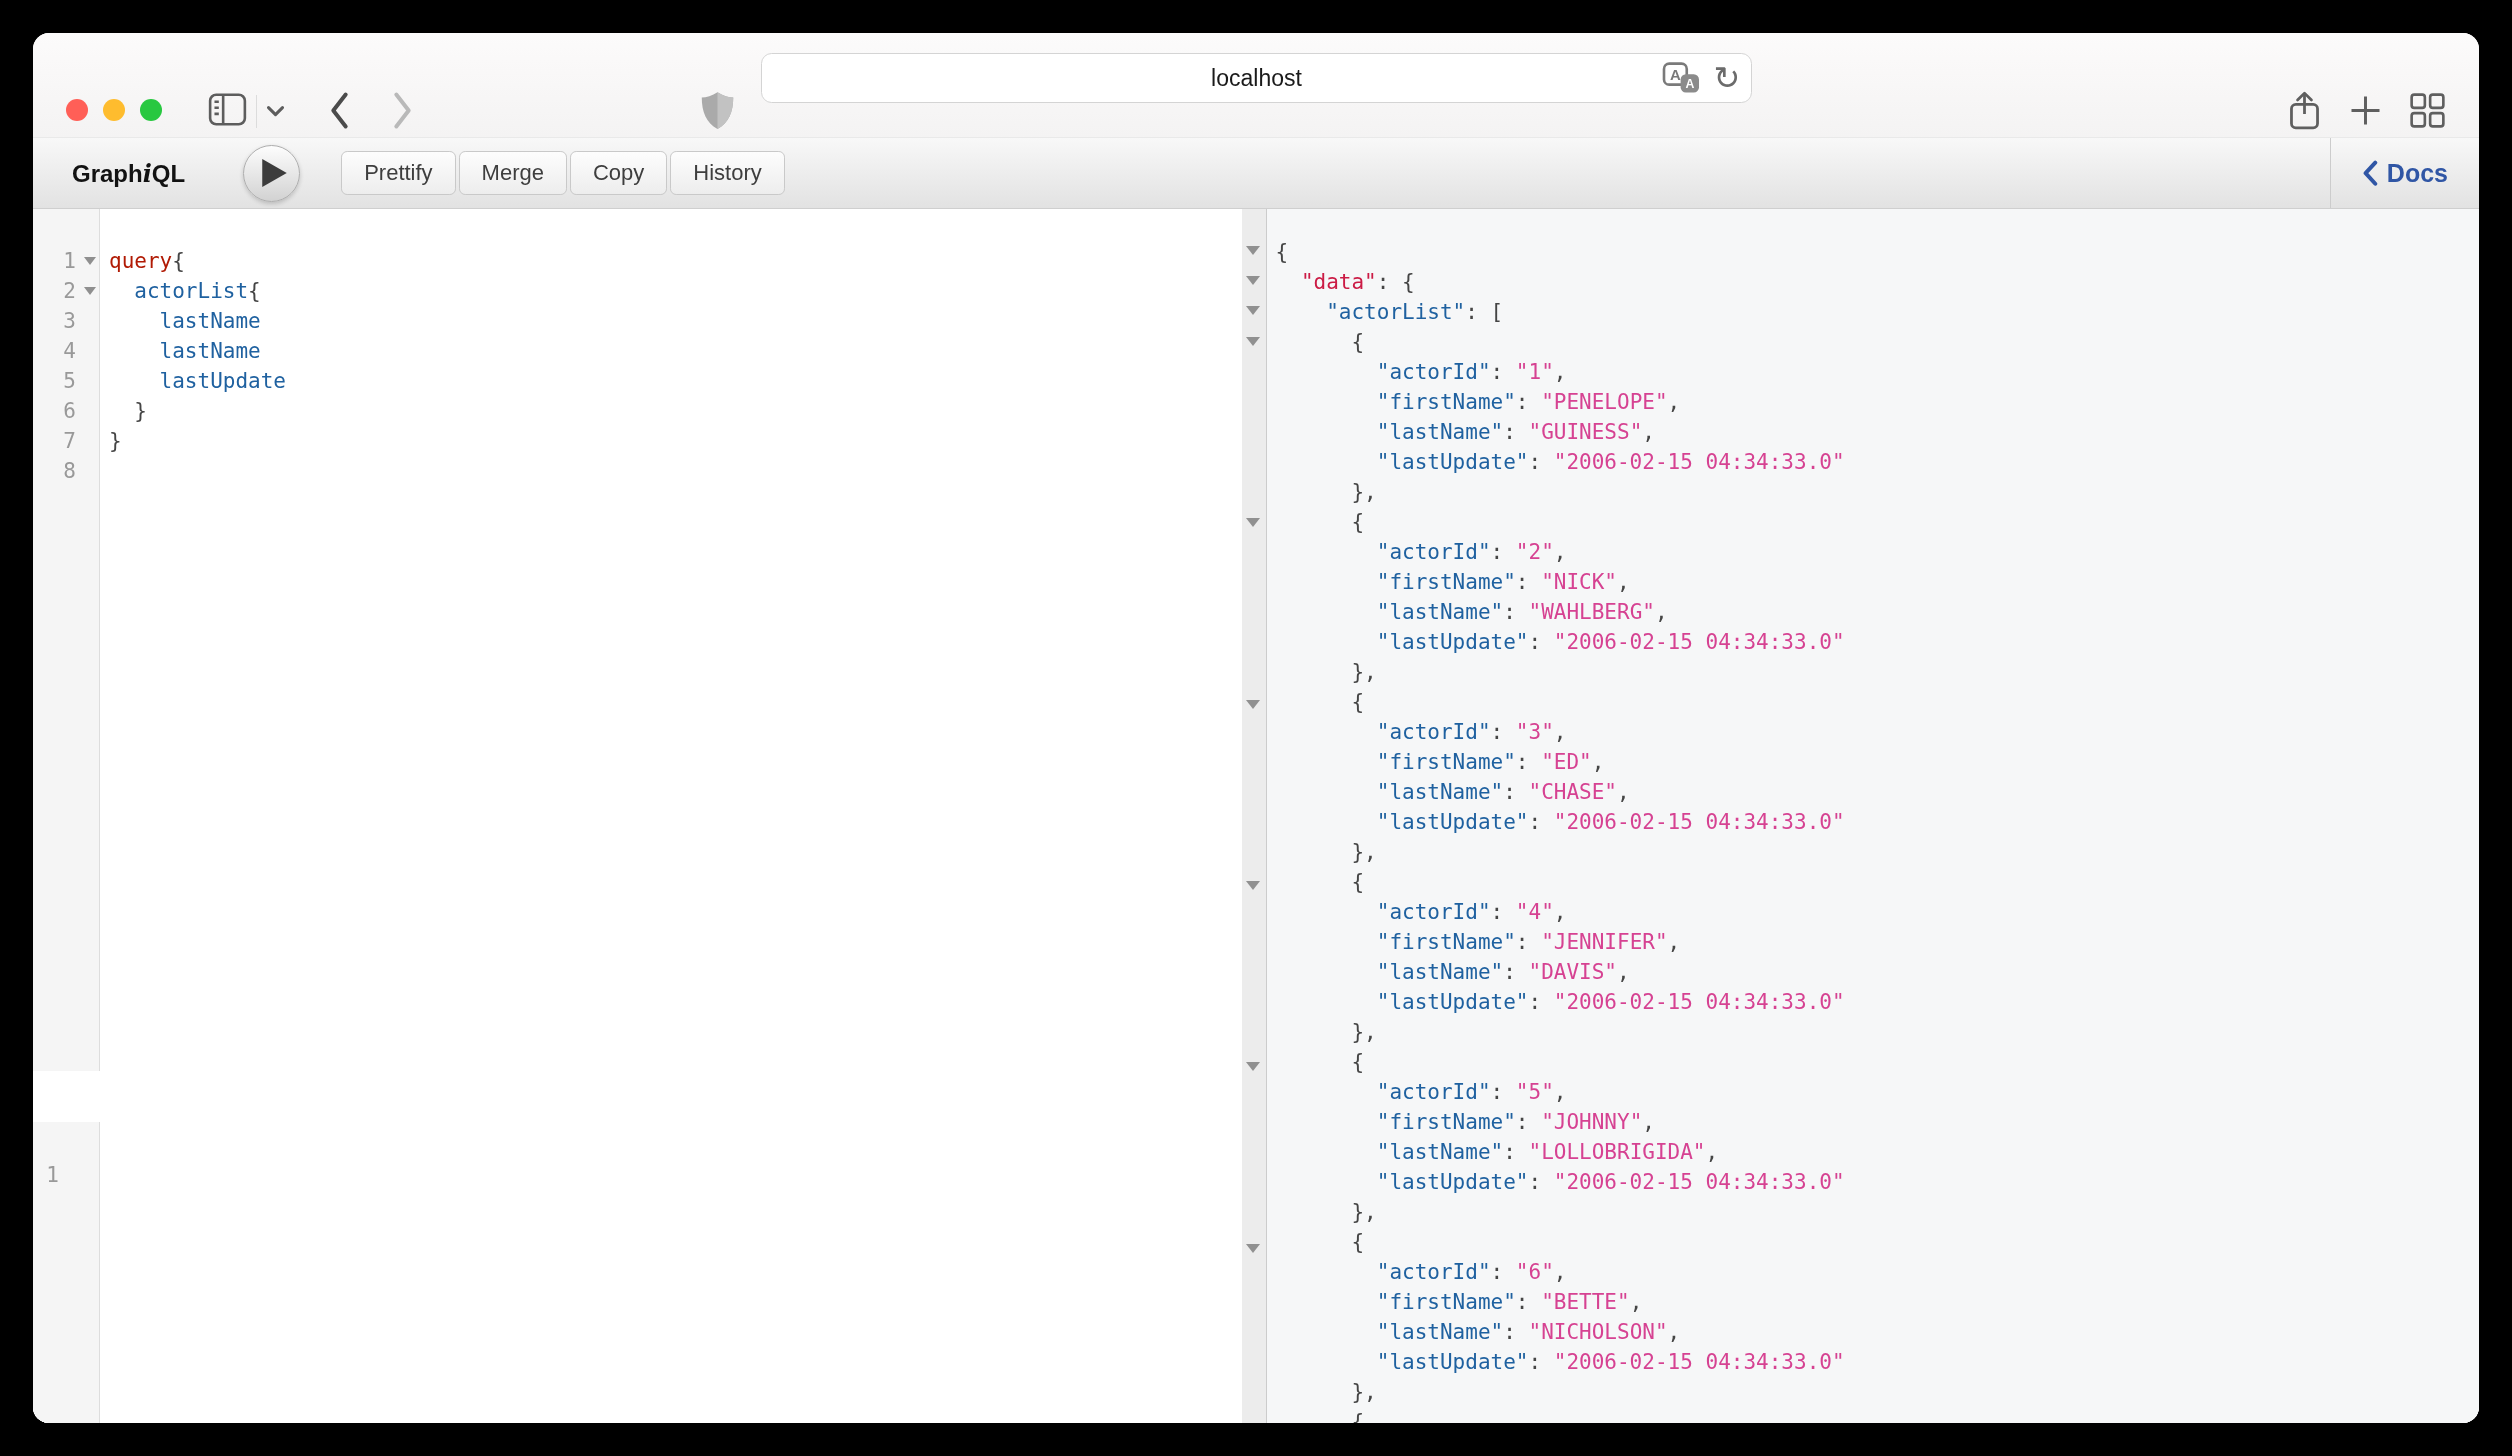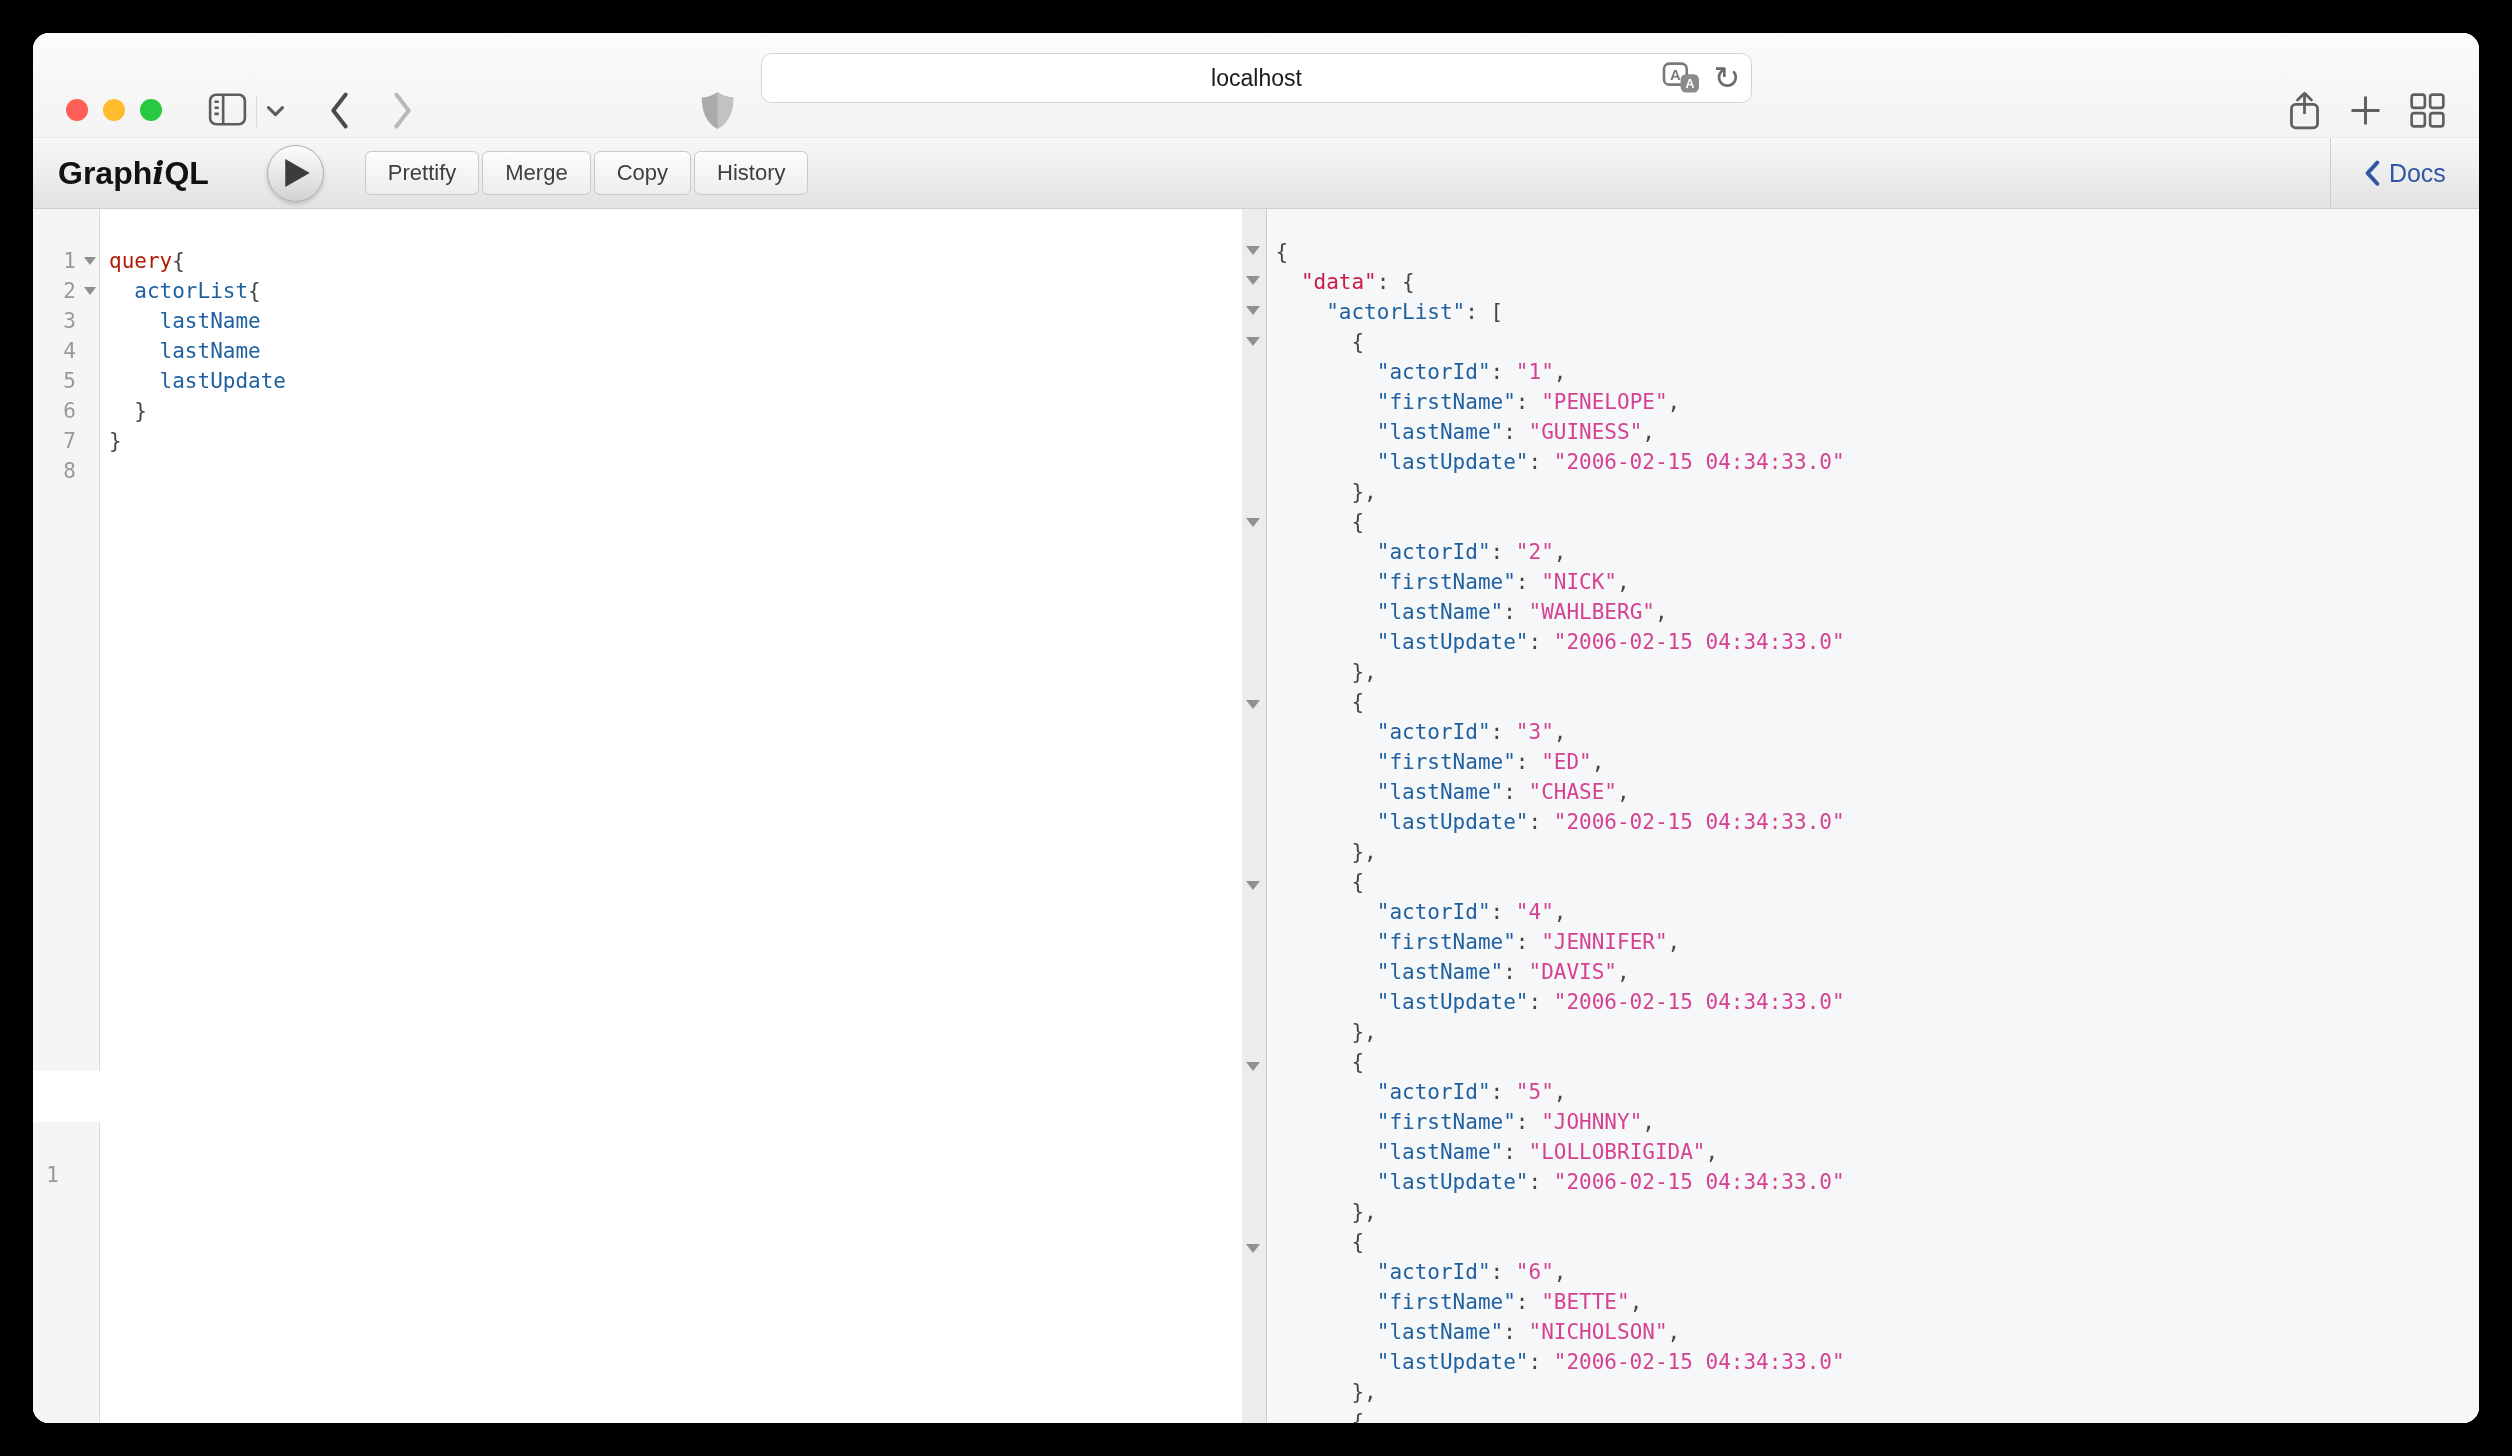--- a/index.html
+++ b/index.html
@@ -15,33 +15,33 @@
   .chrome-divider{position:absolute;left:223px;top:62px;width:0.9px;height:33px;background:#dcdcdc;}
   .urlbar{position:absolute;left:728px;top:20px;width:991px;height:50px;background:#fff;
     border:0.9px solid #d4d4d4;border-radius:10.6px;box-sizing:border-box;}
   .url-text{display:block;text-align:center;line-height:48px;font-size:23px;color:#1a1a1a;}
   .url-icons{position:absolute;right:10.6px;top:0;height:48px;display:flex;align-items:center;gap:12.3px;}
 
   
   .gtoolbar{position:absolute;top:104px;left:0;right:0;height:72px;box-sizing:border-box;
     background:linear-gradient(#f8f8f8,#e2e2e2);border-top:0.9px solid #e9e9e9;border-bottom:0.9px solid #cfcfcf;
     display:flex;align-items:center;}
-  .logo{margin-left:25px;font-size:32px;font-weight:600;color:#121212;letter-spacing:0;}
+  .logo{margin-left:39px;font-size:24px;font-weight:600;color:#121212;letter-spacing:0;}
   .logo em{font-family:"DejaVu Serif",serif;font-style:italic;font-weight:600;}
   .play-btn{margin-left:58px;width:55px;height:55px;border-radius:50%;
     background:linear-gradient(#fdfdfd,#d2d2d2);border:0.9px solid #adadad;
     box-shadow:0 1.8px 4.4px rgba(0,0,0,.18);display:flex;align-items:center;justify-content:center;cursor:pointer;}
   .tb-buttons{display:flex;gap:3px;margin-left:41px;}
   .tb-btn{height:44px;padding:0 22px;border-radius:6.2px;border:0.9px solid #c9c9c9;
     background:linear-gradient(#fdfdfd,#ededed);color:#3e3e3e;font-size:22px;
     font-family:"Liberation Sans",sans-serif;display:flex;align-items:center;cursor:pointer;}
   .docs-zone{position:absolute;right:0;top:0;height:100%;width:148px;border-left:0.9px solid #cccccc;
     display:flex;align-items:center;justify-content:center;}
   .docs-btn{display:flex;align-items:center;gap:8.8px;background:none;border:none;cursor:pointer;
-    font-size:25px;font-weight:400;color:var(--docs);font-family:"Liberation Sans",sans-serif;}
+    font-size:25px;font-weight:700;color:var(--docs);font-family:"Liberation Sans",sans-serif;}
 
   
   .content{position:absolute;top:176px;left:0;right:0;bottom:0;background:#fff;overflow:hidden;}
   .left-pane{position:absolute;left:0;top:0;bottom:0;width:1209px;background:#fff;overflow:hidden;}
   .mono,.cm-line,.gnum{font-family:"DejaVu Sans Mono",monospace;}
   .gutter{position:absolute;left:0;top:0;bottom:0;width:67px;background:#f5f5f5;
     border-right:0.9px solid #ddd;box-sizing:border-box;}
   .qgutter{padding-top:37px;}
   .gnum{position:relative;height:30px;line-height:30px;font-size:21px;color:var(--gutter-number);
     text-align:right;padding-right:23px;}

